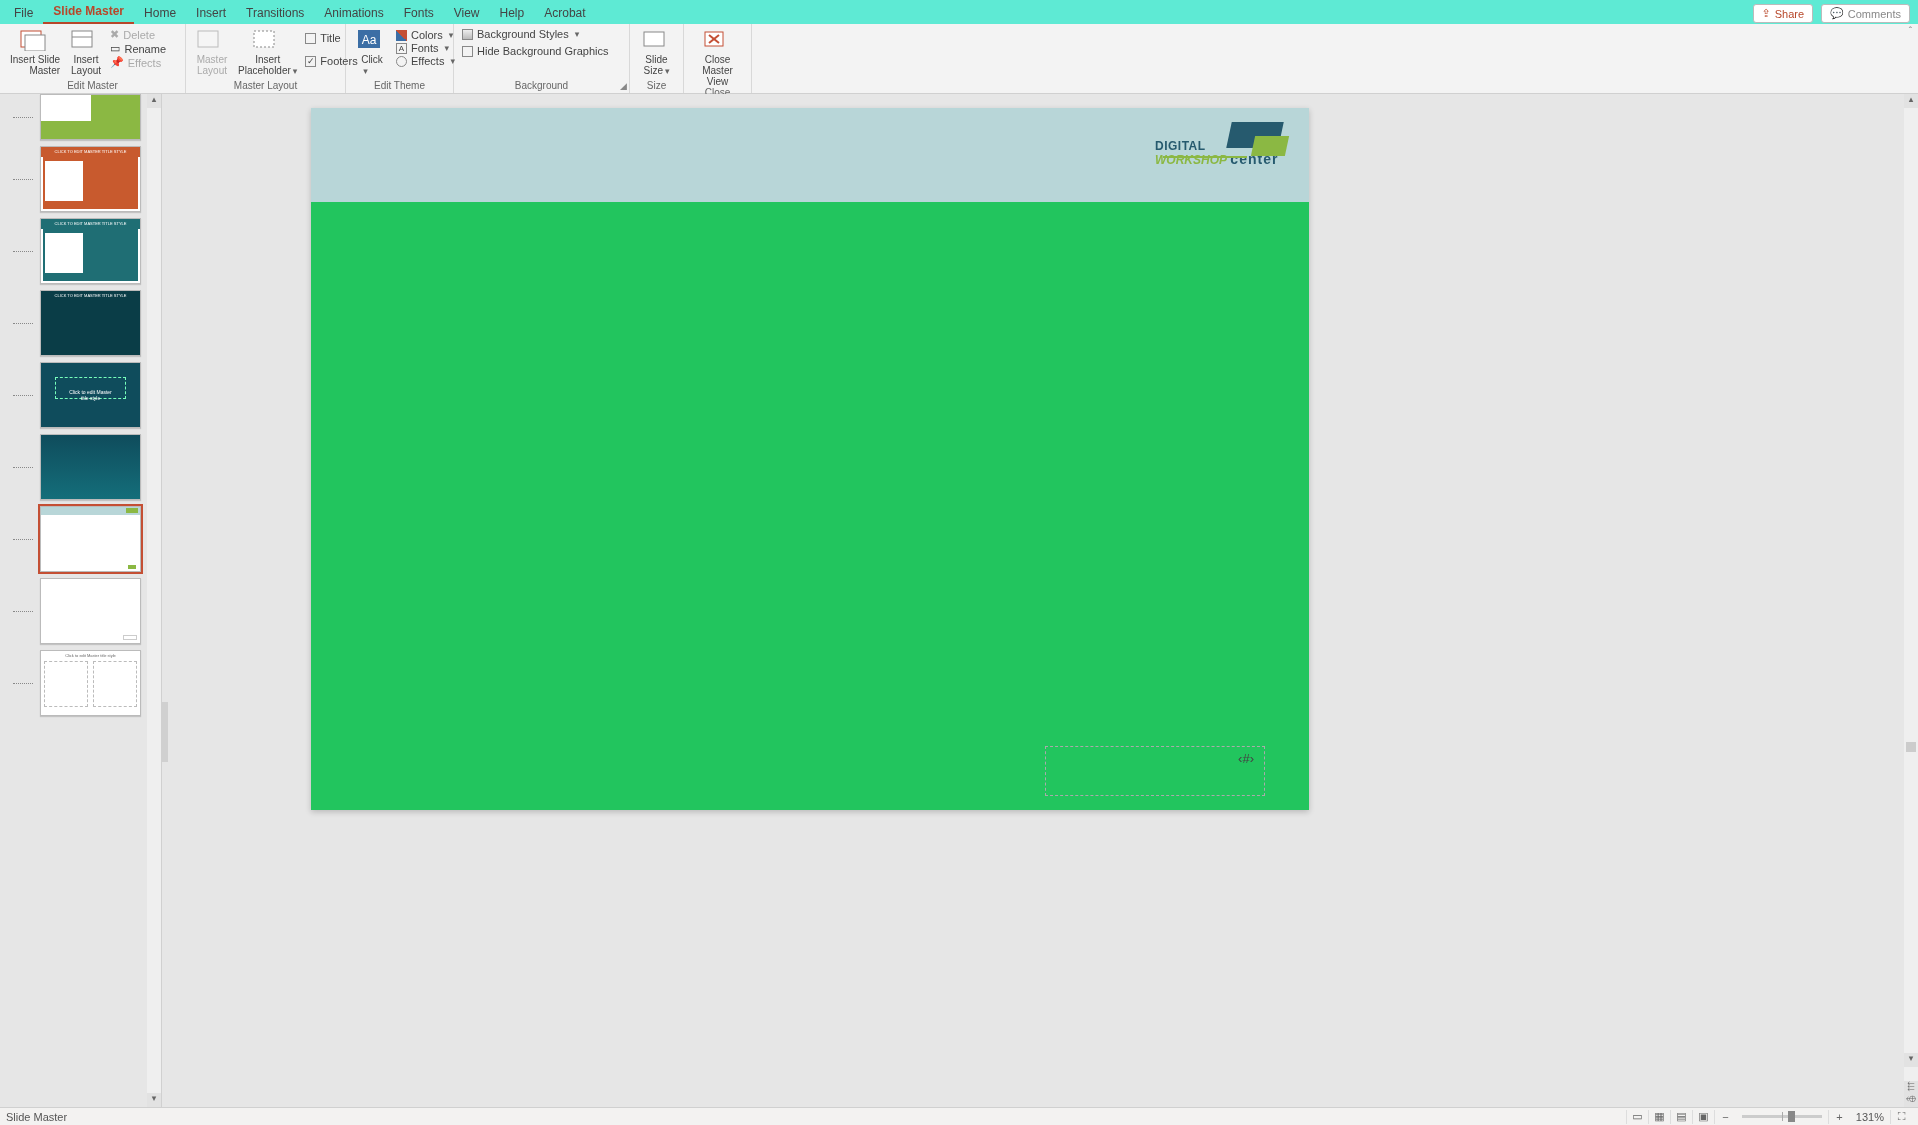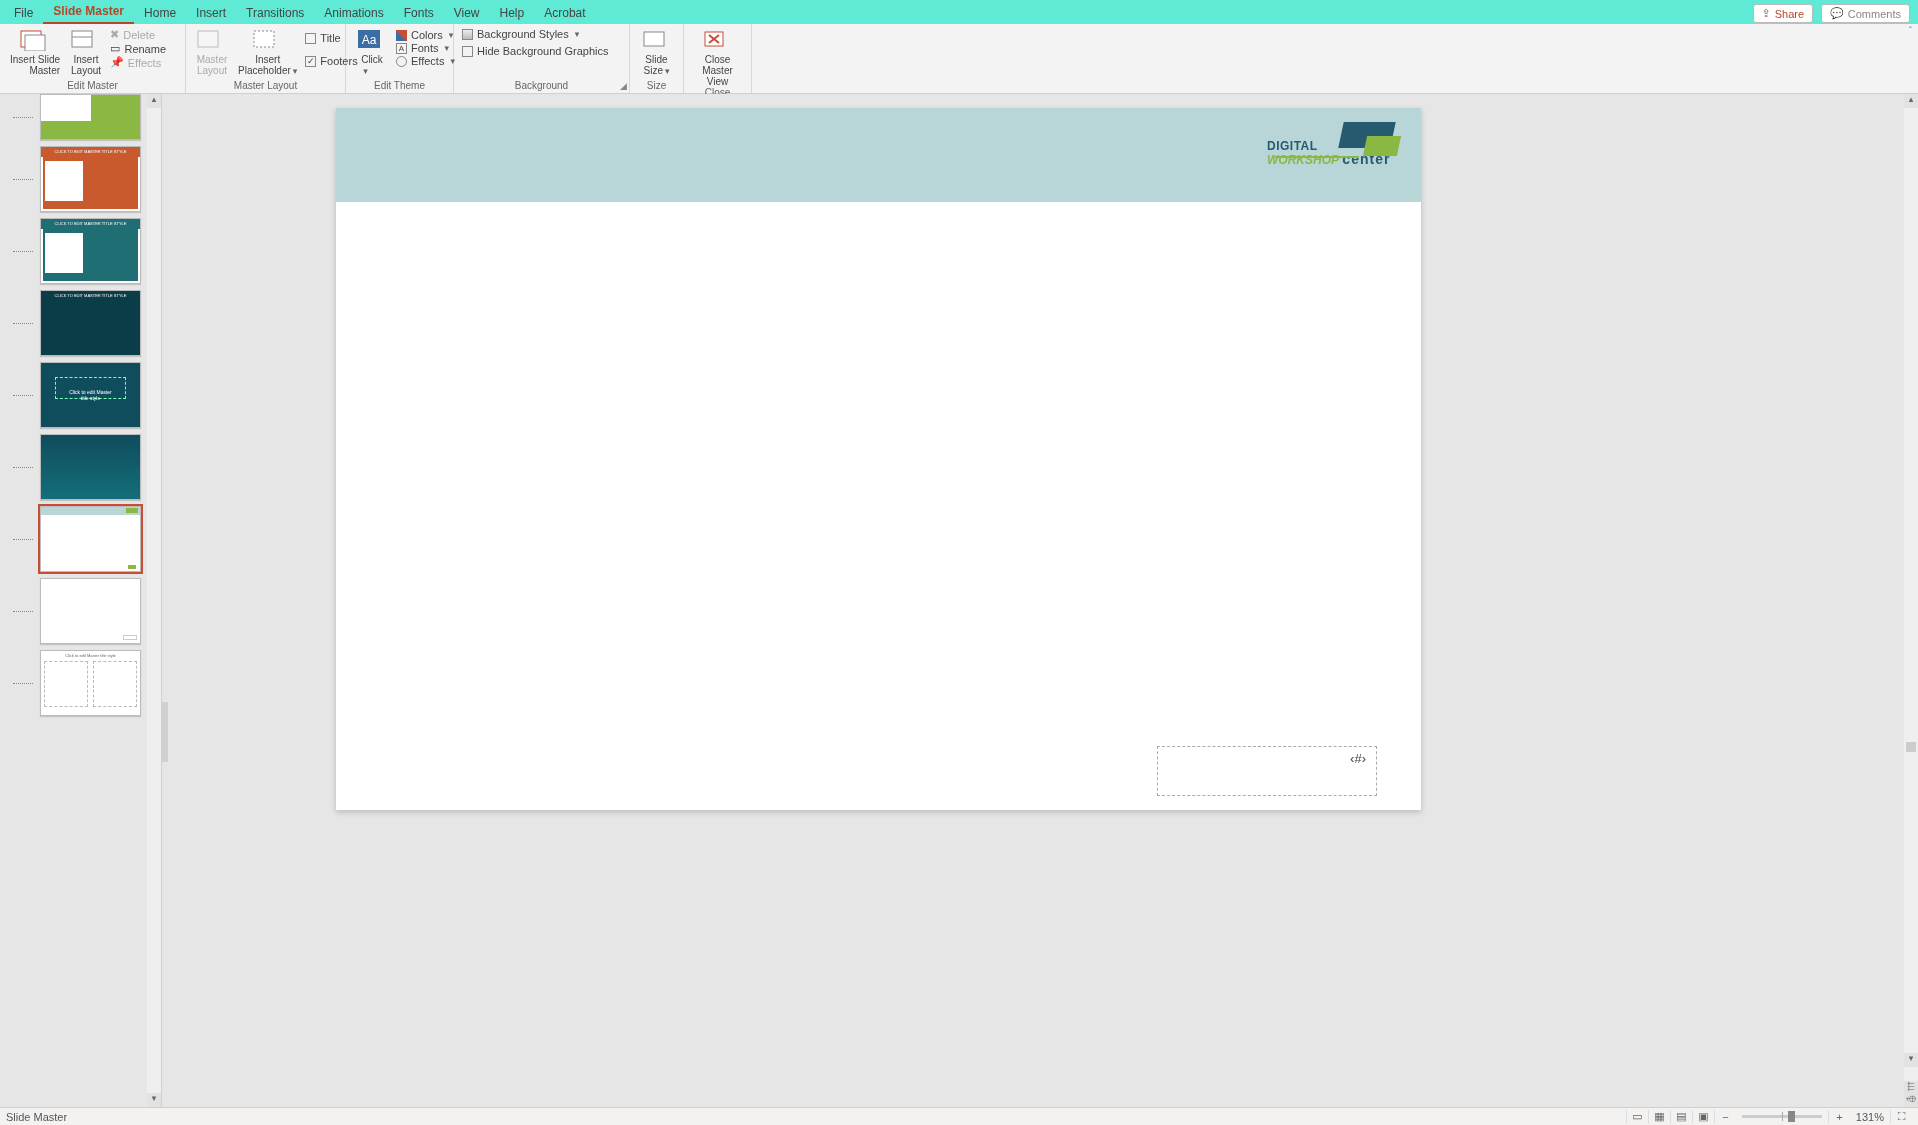--- a/index.html
+++ b/index.html
@@ -42,21 +42,21 @@
 .thumb-item.first { margin-top: 0; height: 46px; }
 .tree-dot { position: absolute; left: -28px; top: 50%; width: 20px; height: 1px; border-top: 1px dotted #888; }
 
 .stage-wrap { flex: 1; position: relative; background: #e6e6e6; }
 .stage-scroll-v { position: absolute; right: 0; top: 0; bottom: 0; width: 14px; background: #efefef; }
 .stage-scroll-v .up, .stage-scroll-v .down { height: 14px; background: #e2e2e2; font-size: 9px; text-align: center; color: #666; }
 .stage-scroll-v .down { position: absolute; bottom: 40px; width: 100%; }
 .stage-scroll-v .endbtn { position: absolute; bottom: 0; width: 100%; background: #e2e2e2; }
 .stage-scroll-v .endbtn div { height: 13px; font-size: 9px; text-align: center; color: #666; }
 
-.slide { position: absolute; left: 168px; top: 14px; width: 1085px; height: 702px; background: #ffffff; box-shadow: 0 2px 6px rgba(0,0,0,.2); }
+.slide { position: absolute; left: 143px; top: 14px; width: 998px; height: 702px; background: #22c55e; box-shadow: 0 2px 6px rgba(0,0,0,.2); }
 .slide-header { height: 94px; background: #b8d6d8; position: relative; }
 .logo { position: absolute; right: 22px; top: 14px; width: 132px; }
 .logo-shape { position: relative; height: 36px; }
 .logo-shape .r1 { position: absolute; right: 6px; top: 0; width: 52px; height: 26px; background: #265a6e; transform: skewX(-12deg); }
 .logo-shape .r2 { position: absolute; right: 0; top: 14px; width: 34px; height: 20px; background: #8bb843; transform: skewX(-12deg); }
 .logo-shape .line { position: absolute; right: 40px; top: 34px; width: 84px; height: 2px; background: #8bb843; }
 .logo-text { font-size: 12px; font-weight: 700; line-height: 1; }
 .logo-text .l1 { color: #265a6e; letter-spacing: .5px; }
 .logo-text .l2 { color: #8bb843; font-style: italic; }
 .logo-text .l3 { color: #265a6e; font-size: 14px; font-weight: 600; letter-spacing: 1px; }

